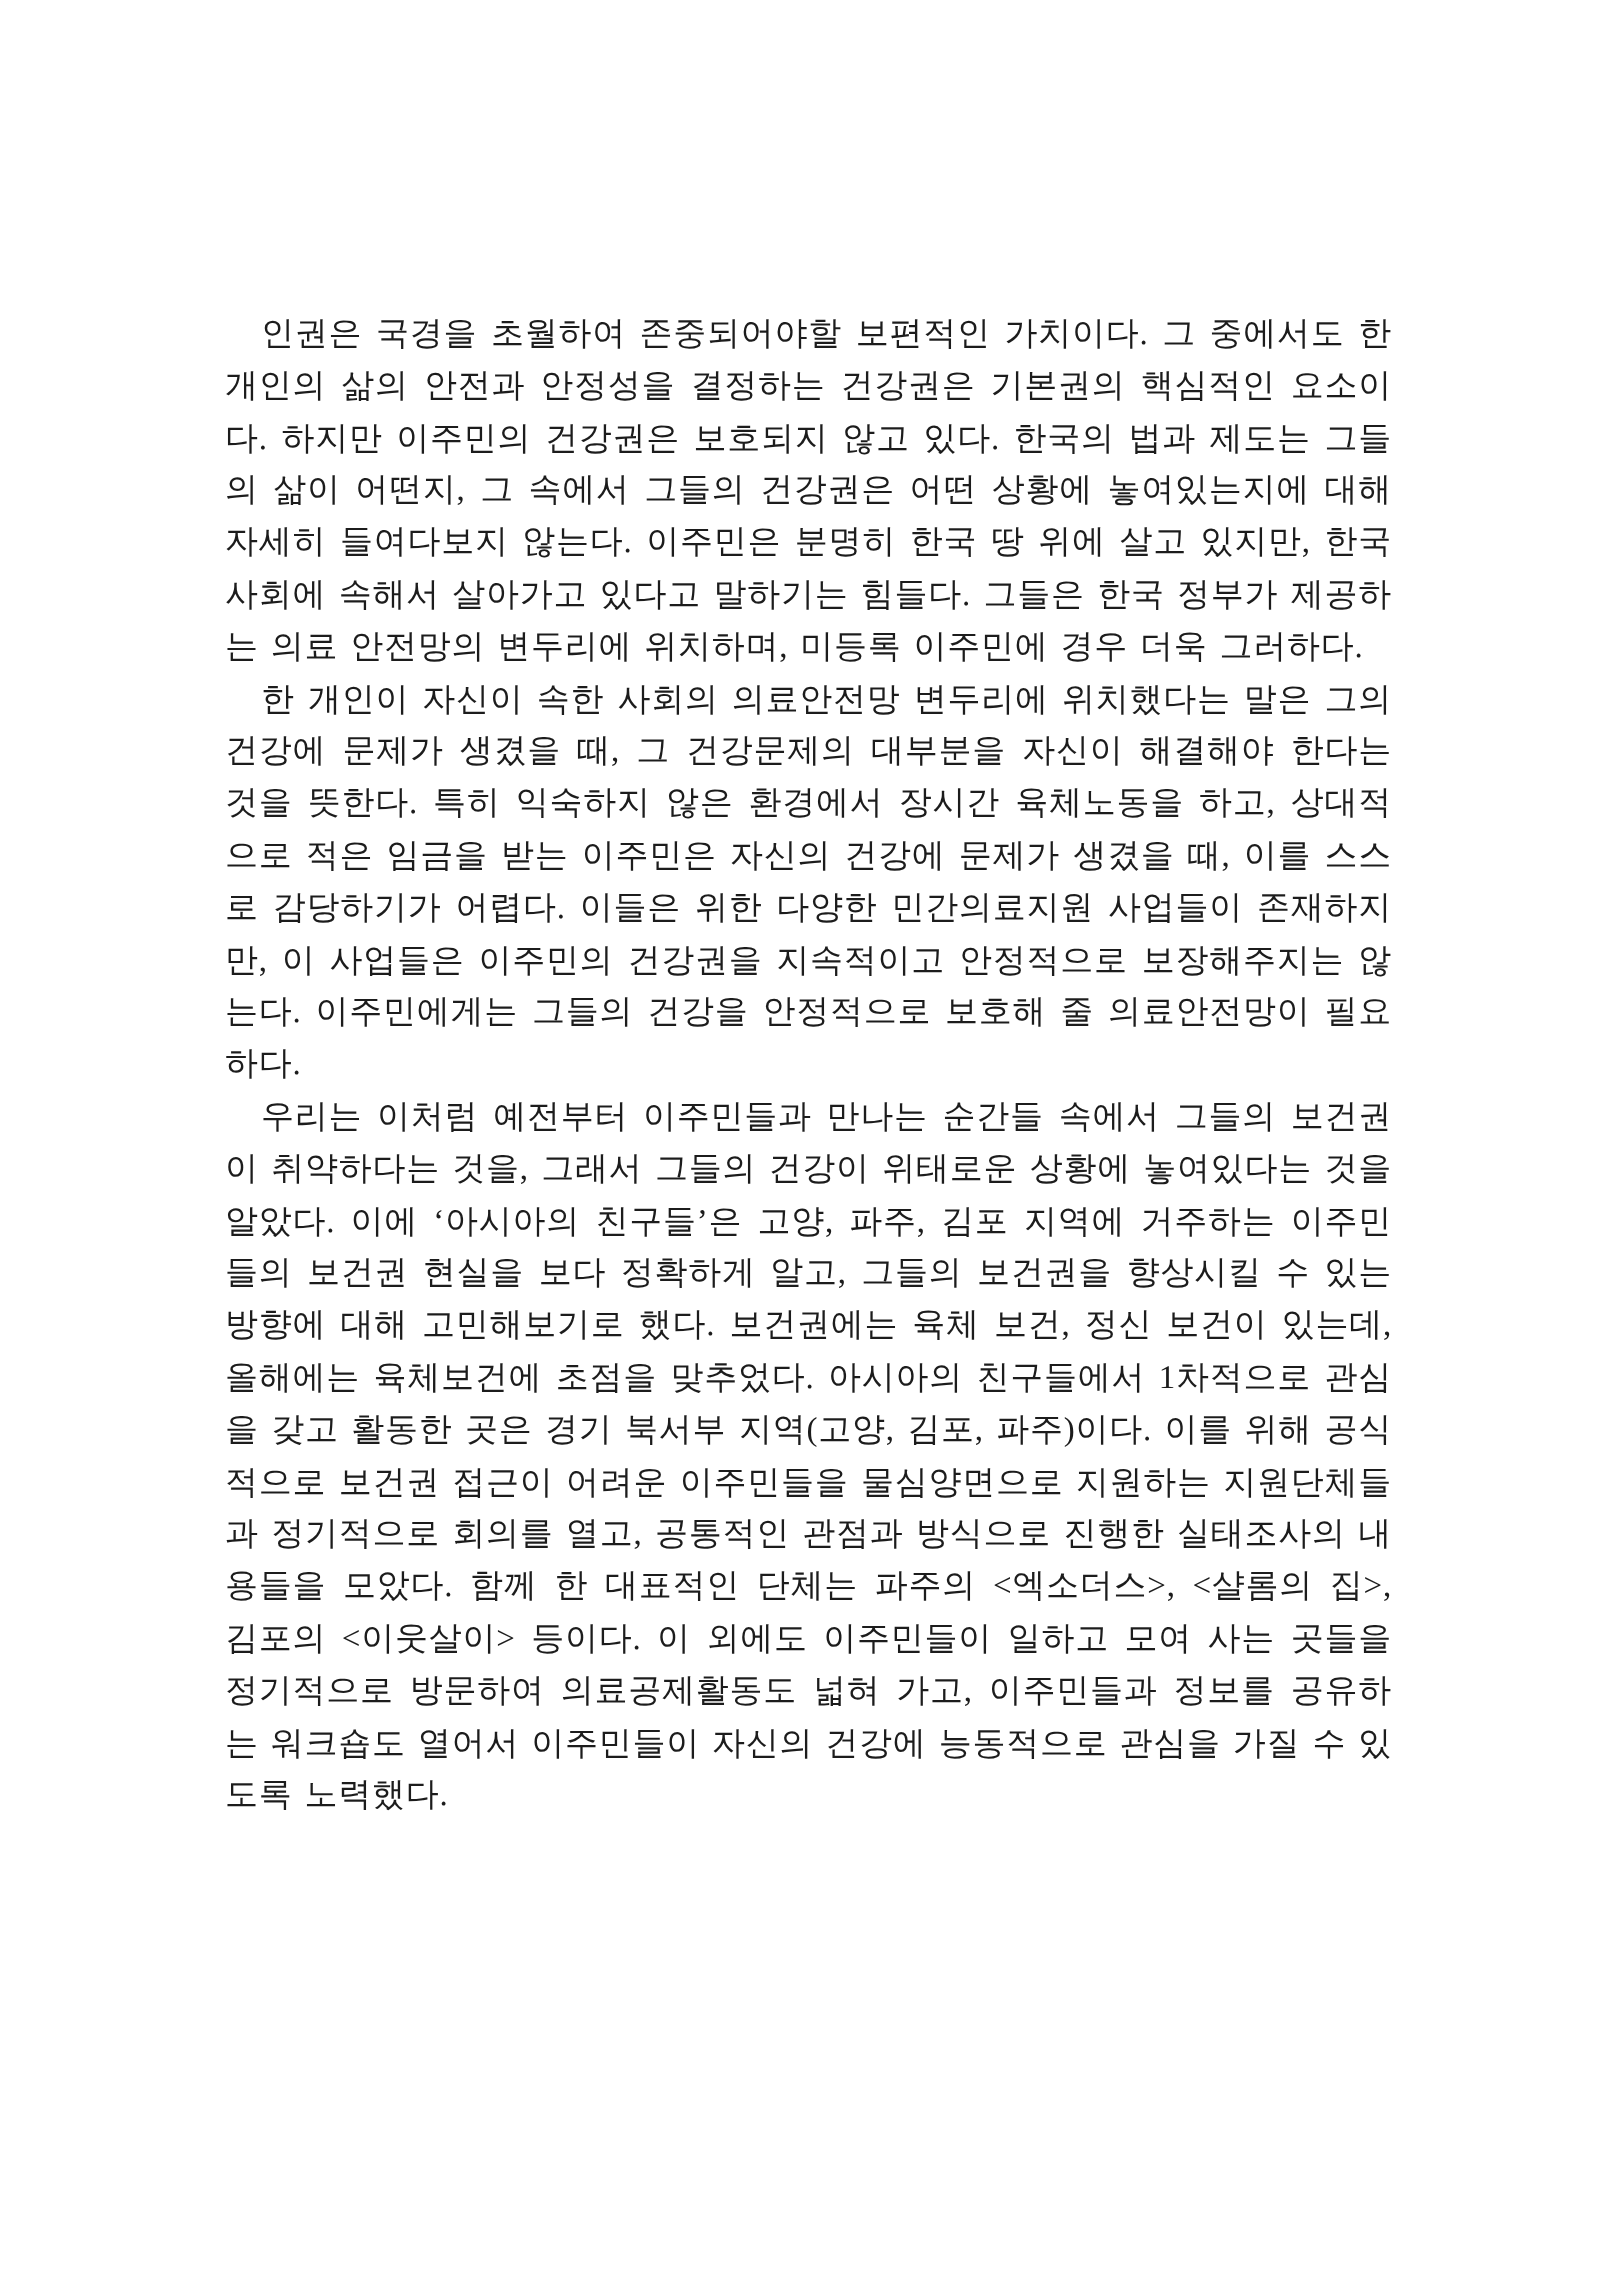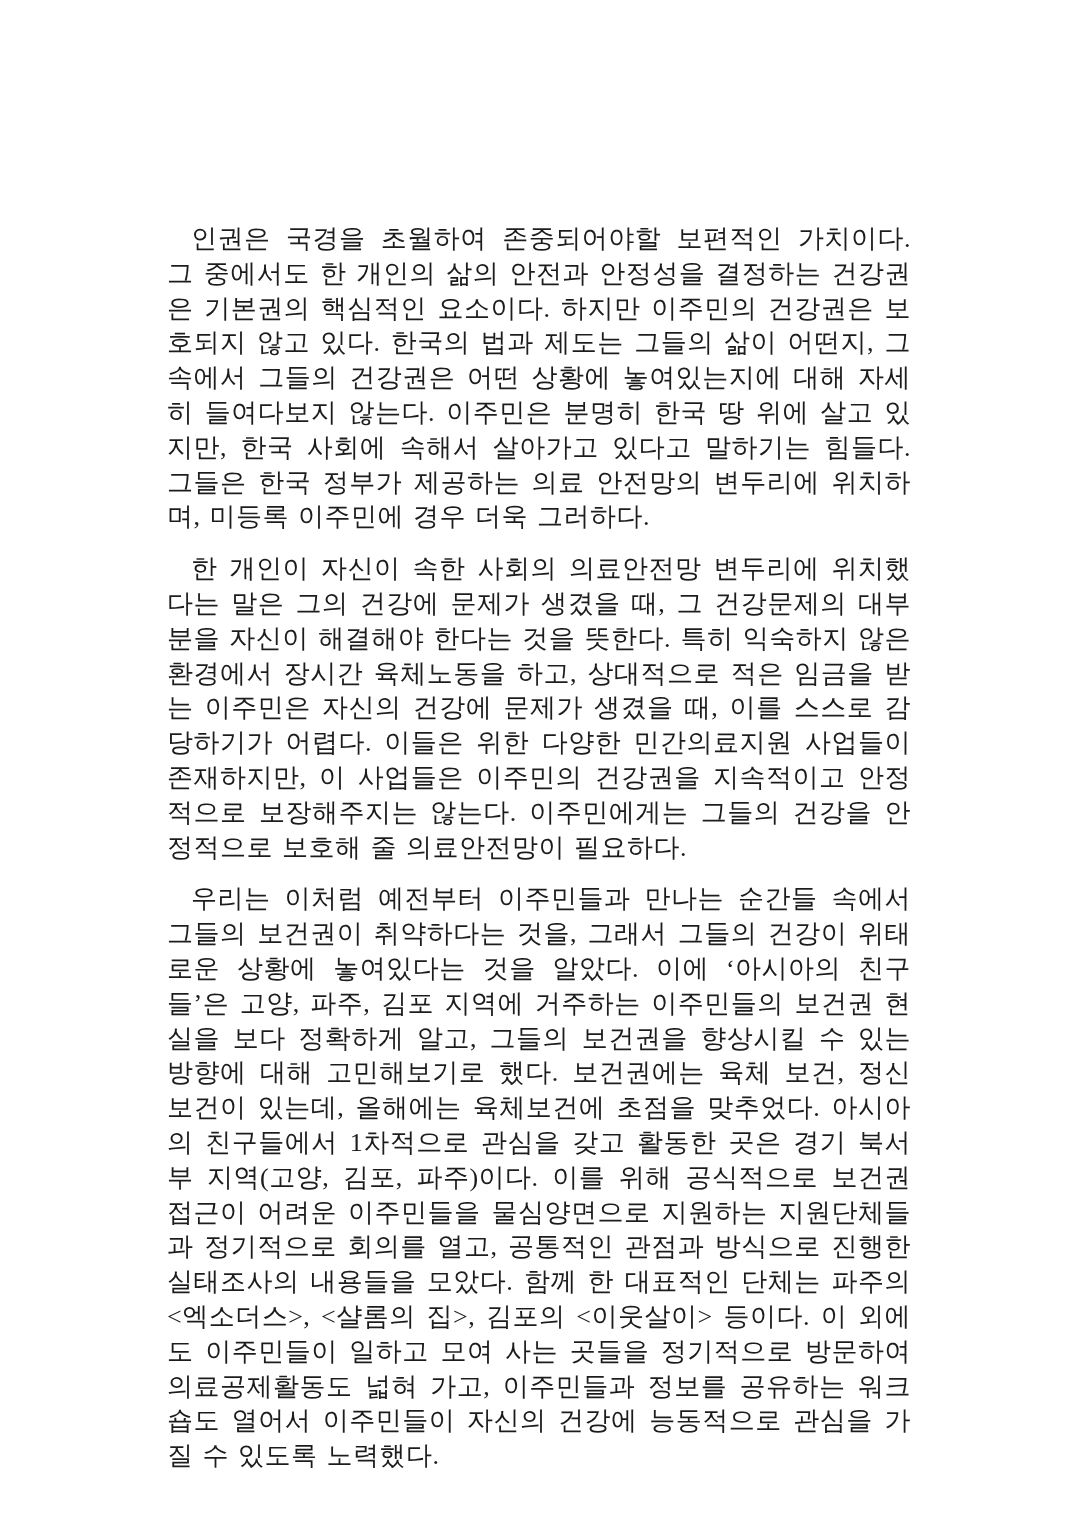--- a/index.html
+++ b/index.html
@@ -23,22 +23,22 @@
   }
   .doc-title {
     font-size: 23px;
     font-weight: bold;
     letter-spacing: 1px;
     margin: 0 0 46px 0;
     line-height: 30px;
     color: #161616;
   }
   .doc-body p {
-    margin: 17px;
-    font-size: 26px;
+    margin: 0;
+    font-size: 22px;
     line-height: 34.8px;
     text-align: justify;
     text-justify: inter-word;
     text-indent: 24px;
     word-spacing: 2px;
     letter-spacing: 0.5px;
     color: #1c1c1c;
   }
 </style>
 </head>

